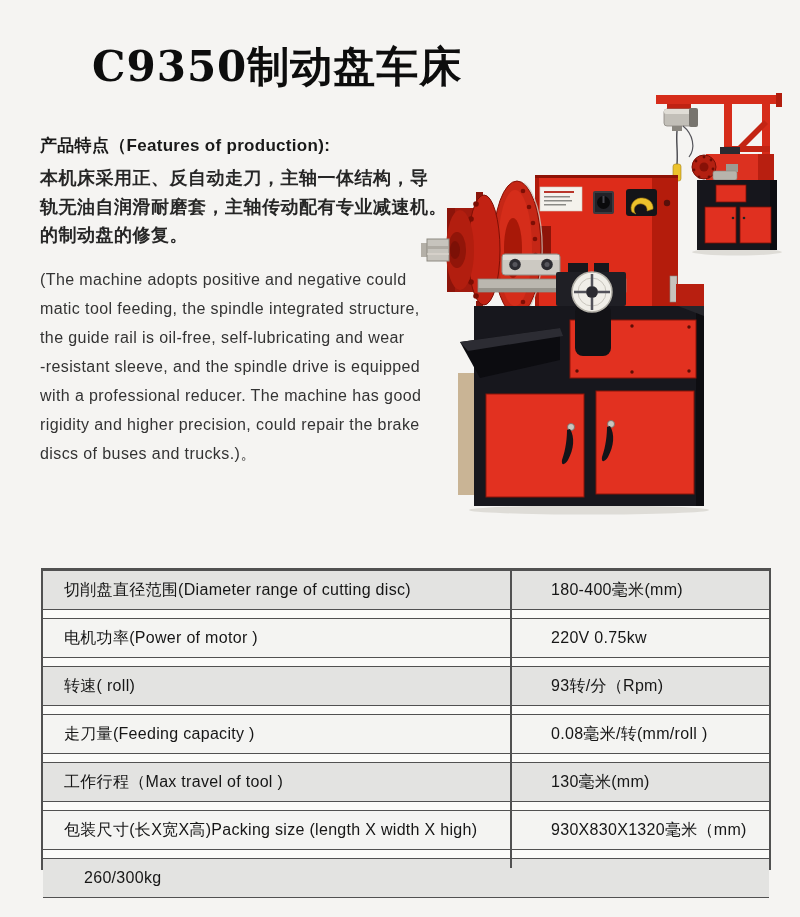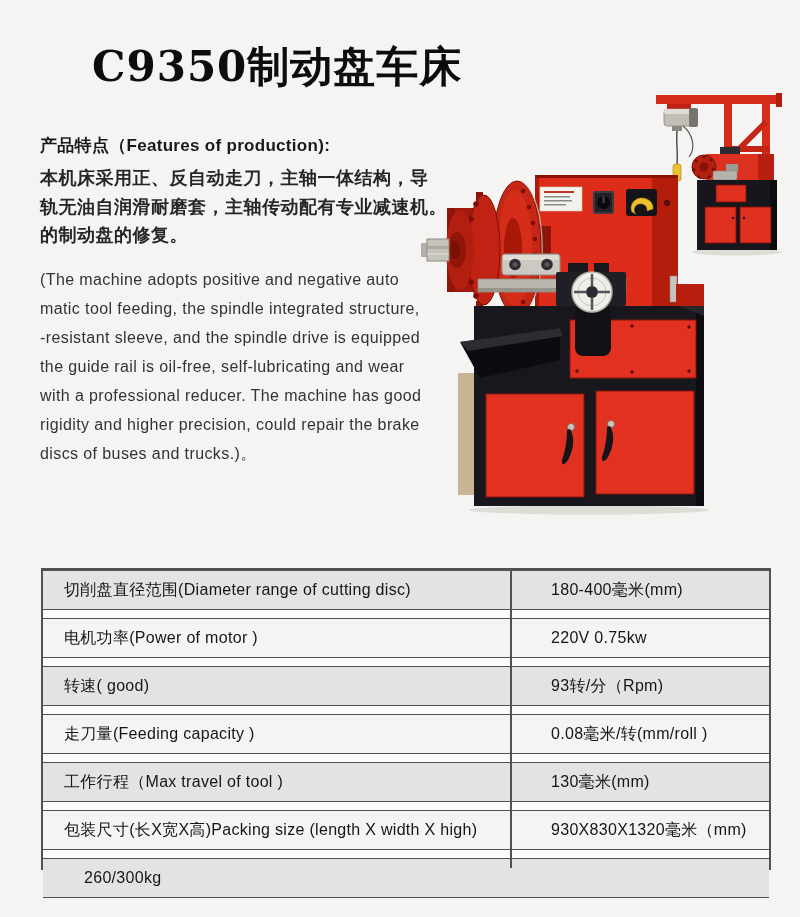--- a/index.html
+++ b/index.html
@@ -61,24 +61,24 @@
   <h1 class="title">C9350制动盘车床</h1>
 
   <div class="features">
     <div class="feat-heading">产品特点（Features of production):</div>
     <div class="cn">
       <span>本机床采用正、反自动走刀，主轴一体结构，导</span>
       <span>轨无油自润滑耐磨套，主轴传动配有专业减速机。</span>
       <span>的制动盘的修复。</span>
     </div>
     <div class="en">
-      <span>(The machine adopts positive and negative auto</span>
+      <span>(The machine adopts positive and negative could</span>
       <span>matic tool feeding, the spindle integrated structure,</span>
+      <span>the guide rail is oil-free, self-lubricating and wear</span>
       <span>-resistant sleeve, and the spindle drive is equipped</span>
-      <span>the guide rail is oil-free, self-lubricating and wear</span>
       <span>with a professional reducer. The machine has good</span>
       <span>rigidity and higher precision, could repair the brake</span>
       <span>discs of buses and trucks.)。</span>
     </div>
   </div>
 
   <svg class="machine" width="380" height="470" viewBox="0 0 380 470" xmlns="http://www.w3.org/2000/svg">
 
     <g>
       <ellipse cx="317" cy="194" rx="45" ry="3.5" fill="#dedcd7"></ellipse>
@@ -259,21 +259,21 @@
   <div class="spec-table">
     <div class="spec-row odd">
       <div class="spec-label">切削盘直径范围(Diameter range of cutting disc)</div>
       <div class="spec-value">180-400毫米(mm)</div>
     </div>
     <div class="spec-row even">
       <div class="spec-label">电机功率(Power of motor )</div>
       <div class="spec-value">220V 0.75kw</div>
     </div>
     <div class="spec-row odd">
-      <div class="spec-label">转速( good)</div>
+      <div class="spec-label">转速( roll)</div>
       <div class="spec-value">93转/分（Rpm)</div>
     </div>
     <div class="spec-row even">
       <div class="spec-label">走刀量(Feeding capacity )</div>
       <div class="spec-value">0.08毫米/转(mm/roll )</div>
     </div>
     <div class="spec-row odd">
       <div class="spec-label">工作行程（Max travel of tool )</div>
       <div class="spec-value">130毫米(mm)</div>
     </div>

